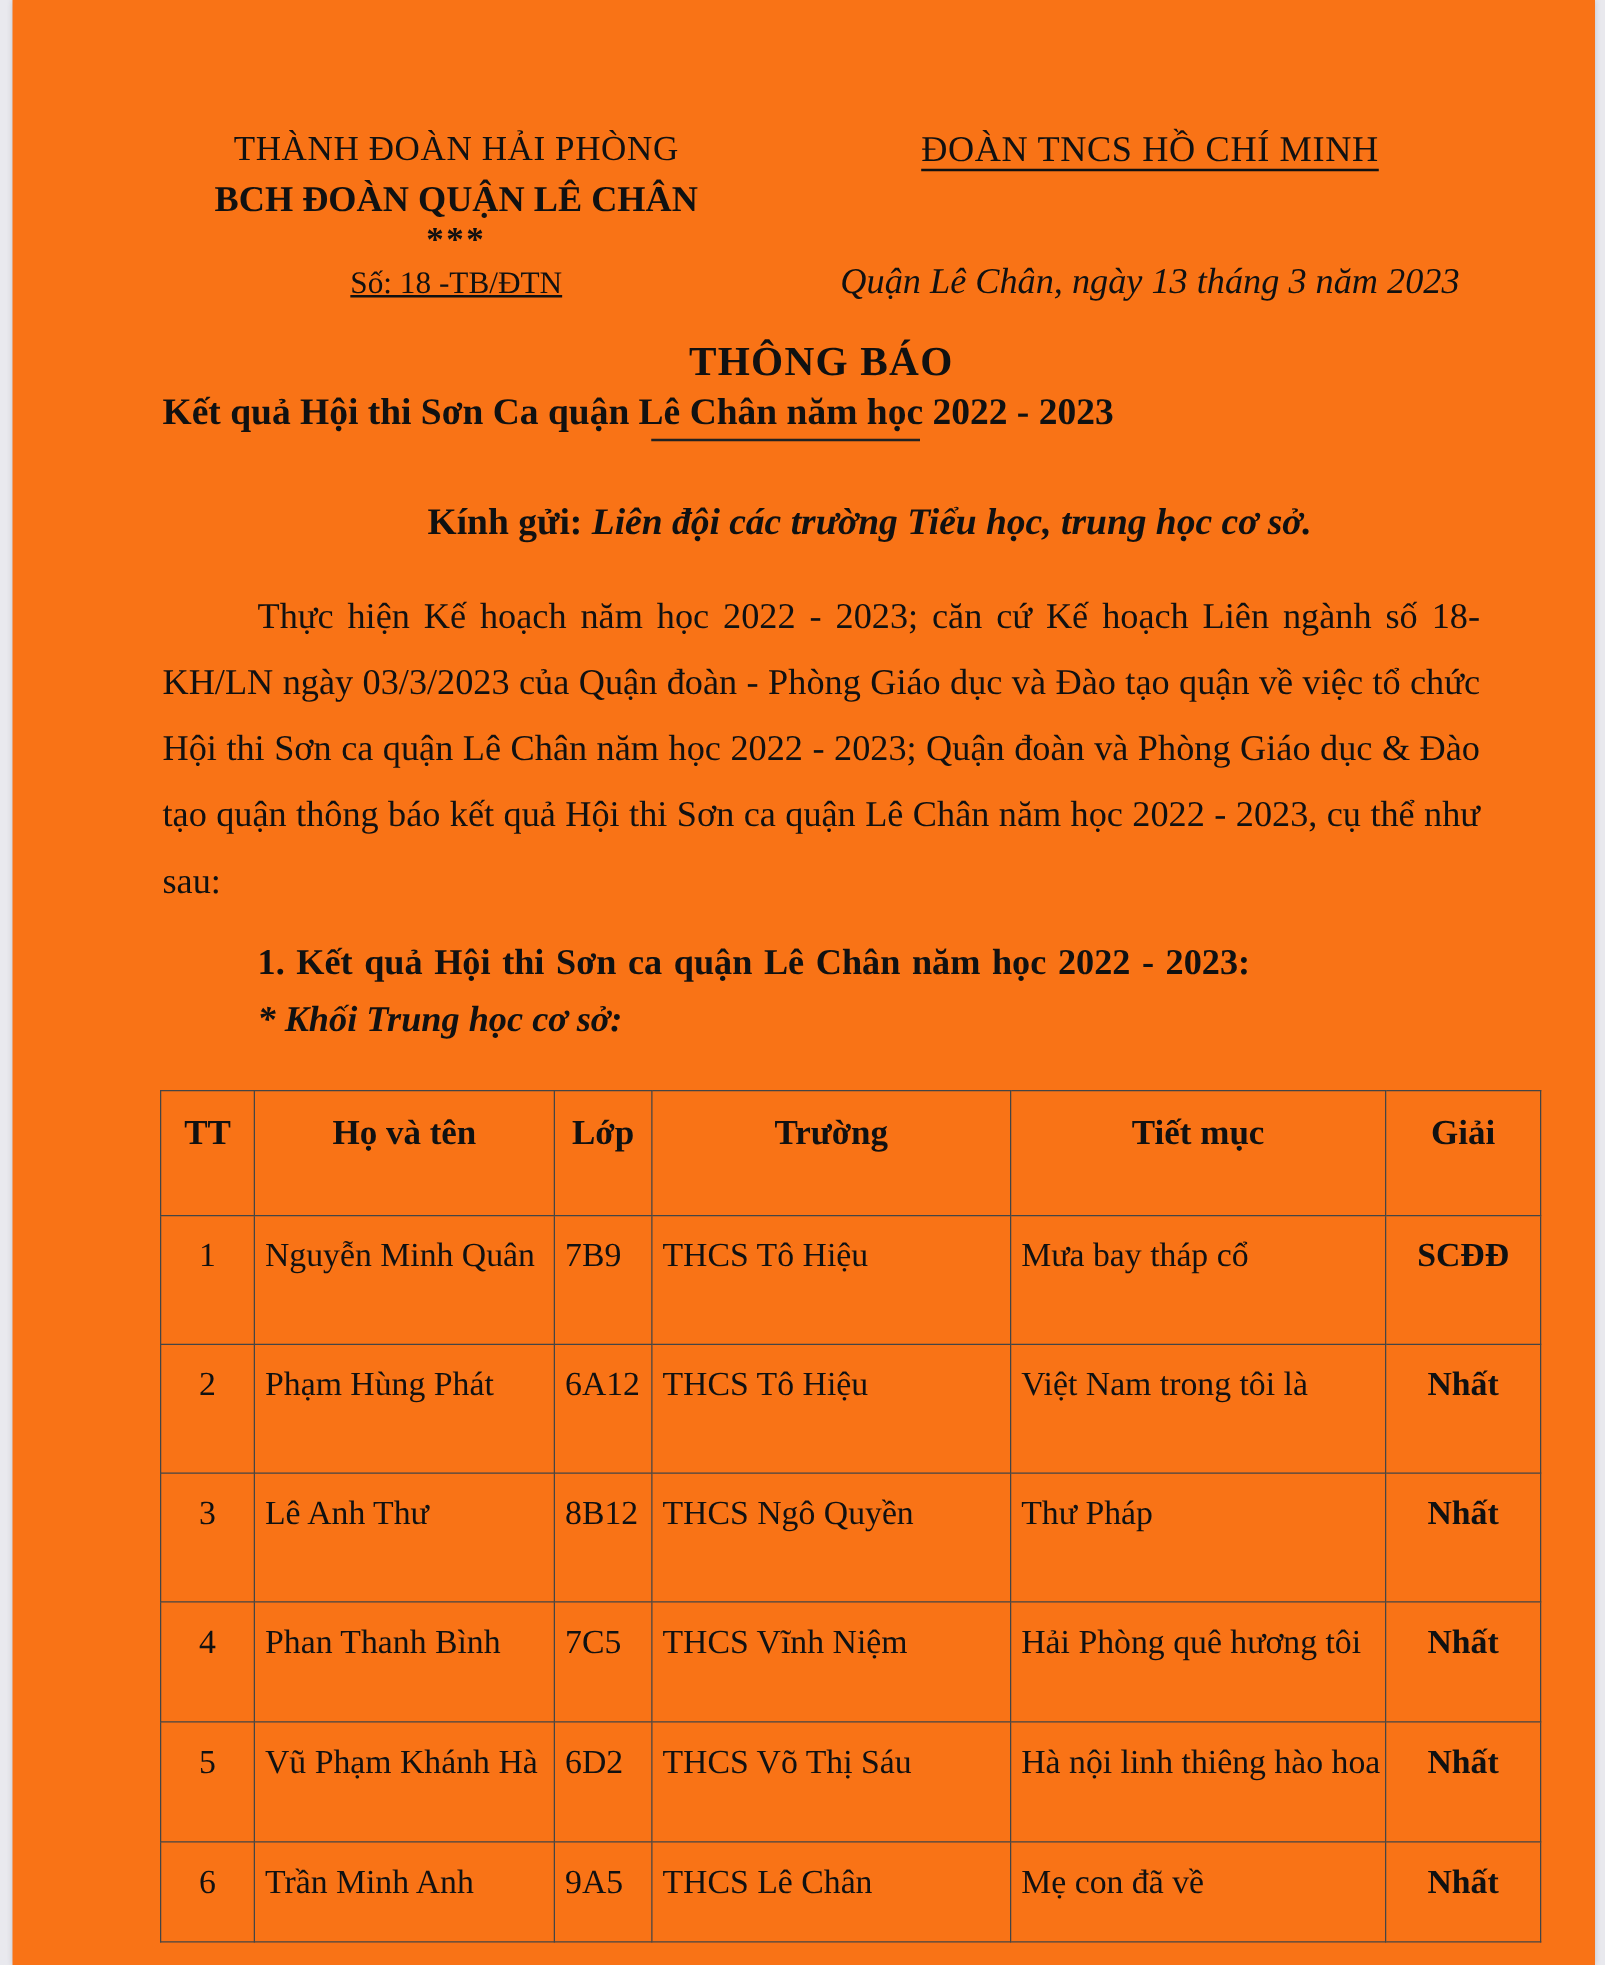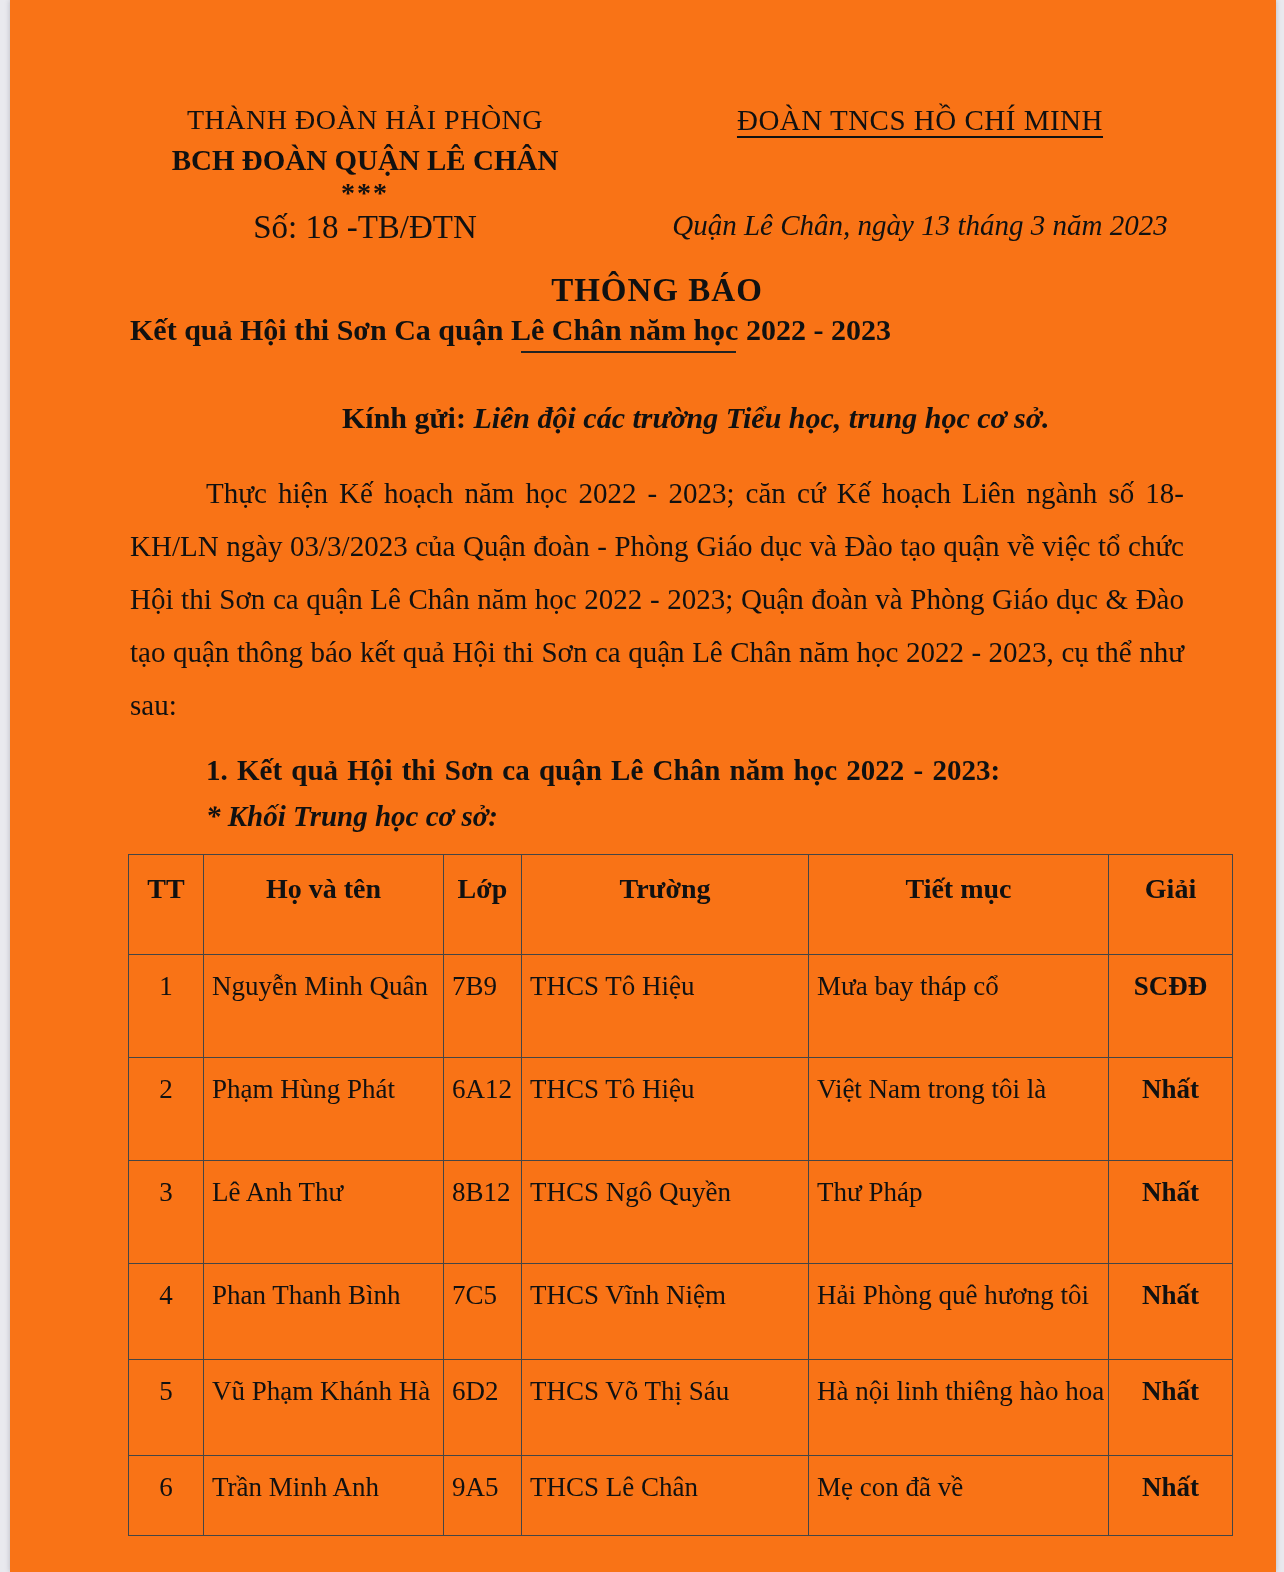--- a/index.html
+++ b/index.html
@@ -18,21 +18,21 @@
     overflow: hidden;
   }
   
   .lh-left {
     position: absolute; left: 120px; top: 100px; width: 470px;
     text-align: center; font-size: 28px; line-height: 40px;
   }
   .lh-left .org-parent { letter-spacing: 0.5px; }
   .lh-left .org-issuer { font-weight: bold; font-size: 29px; }
   .lh-left .stars { line-height: 26px; font-weight: bold; letter-spacing: 2px; }
-  .lh-left .doc-number { line-height: 42px; font-size: 33px; }
+  .lh-left .doc-number { line-height: 42px; font-size: 25px; text-decoration: underline; }
   .lh-right {
     position: absolute; left: 630px; top: 100px; width: 560px;
     text-align: center; font-size: 29px; line-height: 40px;
   }
   .lh-right .org-union {
     font-weight: normal;
     text-decoration: underline;
     text-underline-offset: 6px;
     text-decoration-thickness: 2px;
     letter-spacing: 0.5px;
@@ -71,21 +71,21 @@
   }
   .subsec-heading {
     margin-top: 6px; margin-left: 76px;
     font-size: 29px; font-weight: bold; font-style: italic; line-height: 40px;
   }
   
   table.results {
     border-collapse: collapse;
     table-layout: fixed;
     width: 1104px;
-    margin-top: 18px; margin-left: -2px;
+    margin-top: 36px; margin-left: -2px;
     font-size: 27px;
   }
   table.results th, table.results td {
     border: 1px solid #454545;
     vertical-align: top;
     padding: 16px 8px 0 8px;
     overflow: hidden; white-space: nowrap;
   }
   table.results thead tr { height: 100px; }
   table.results th { font-weight: bold; text-align: center; font-size: 28px; padding-top: 18px; }

